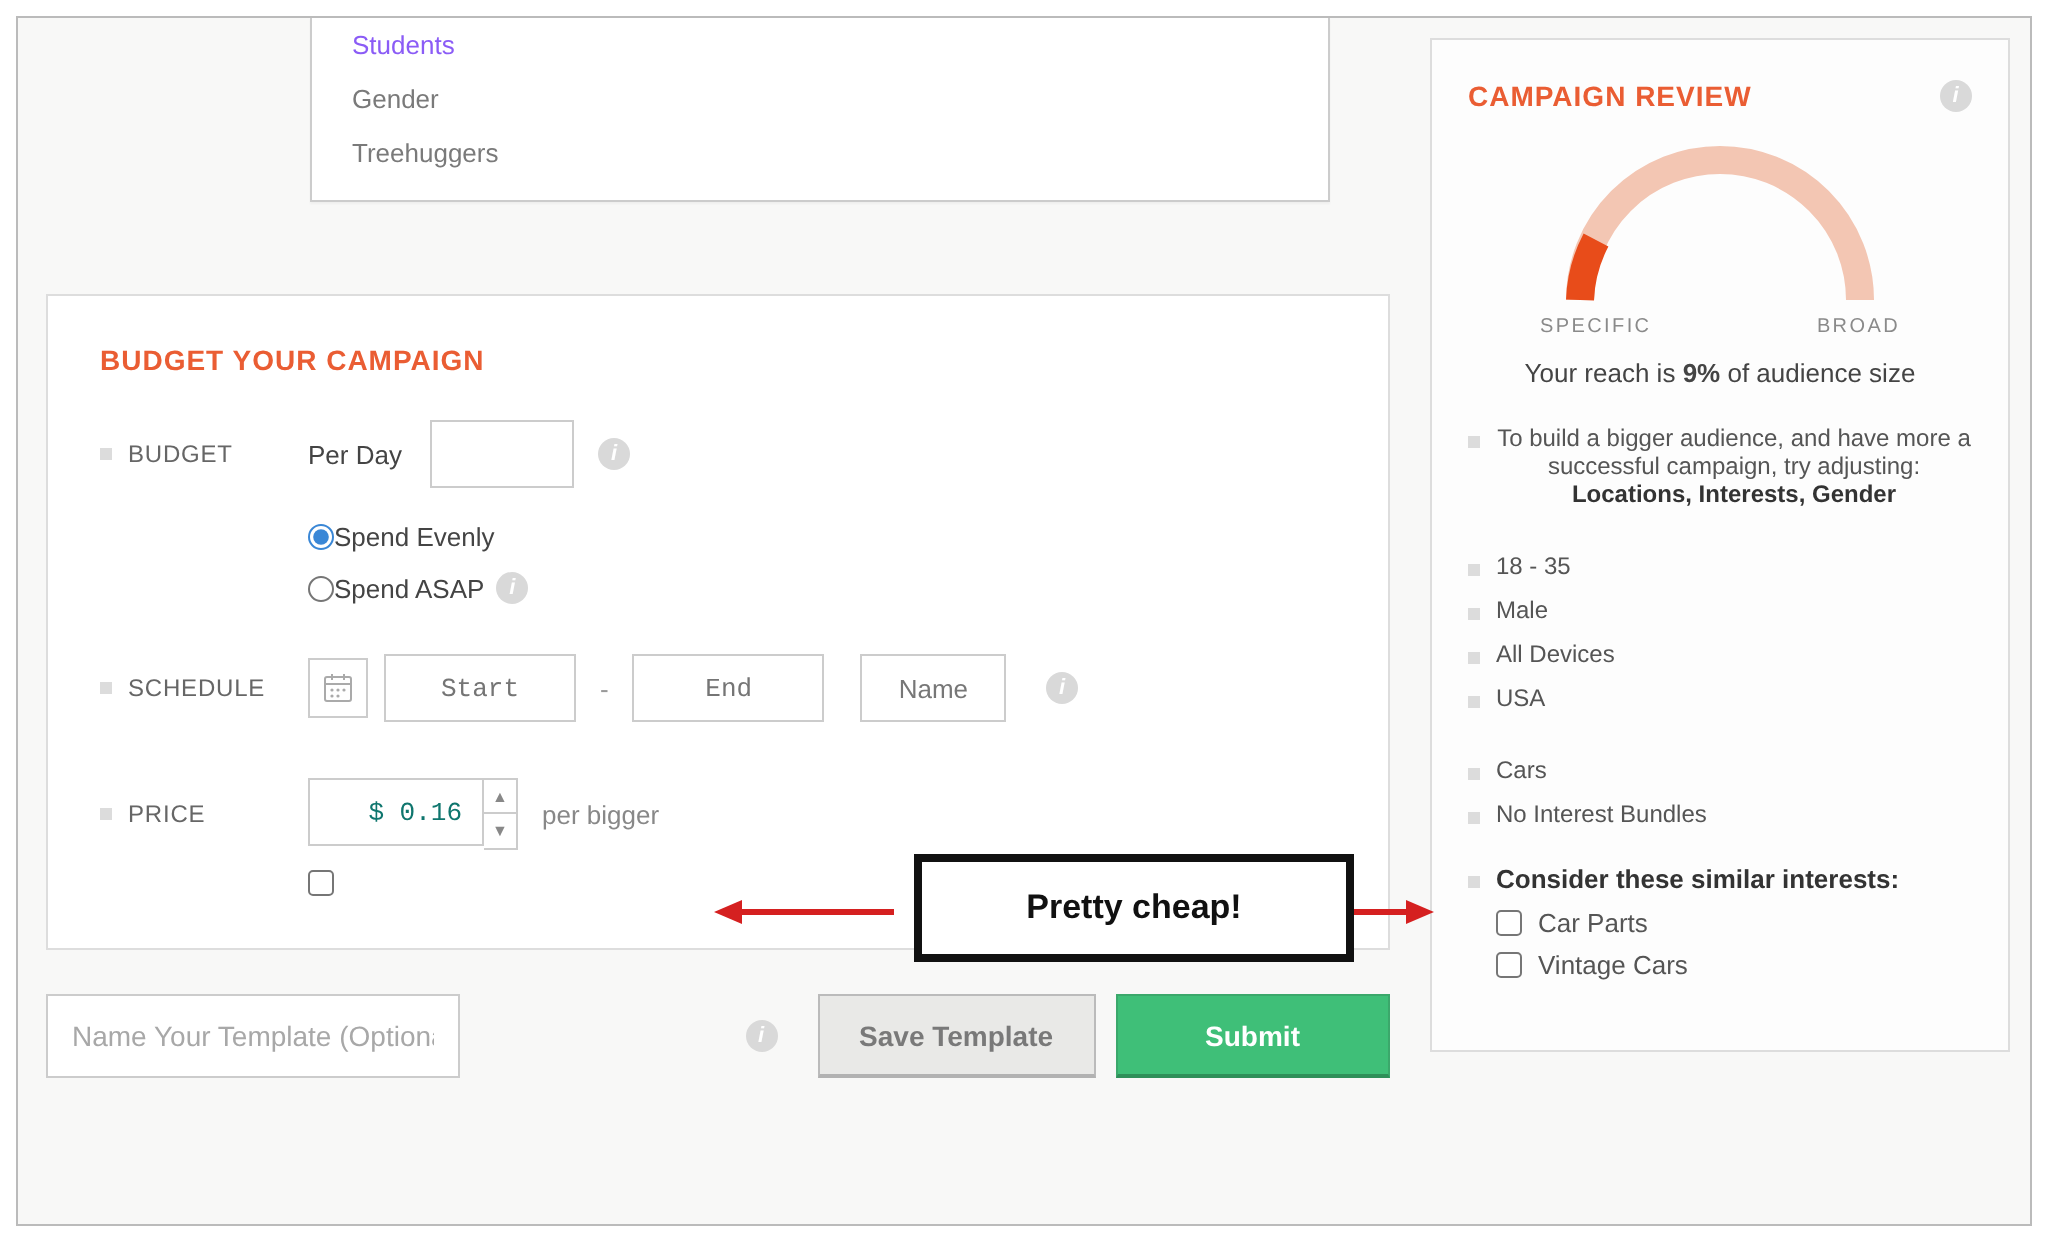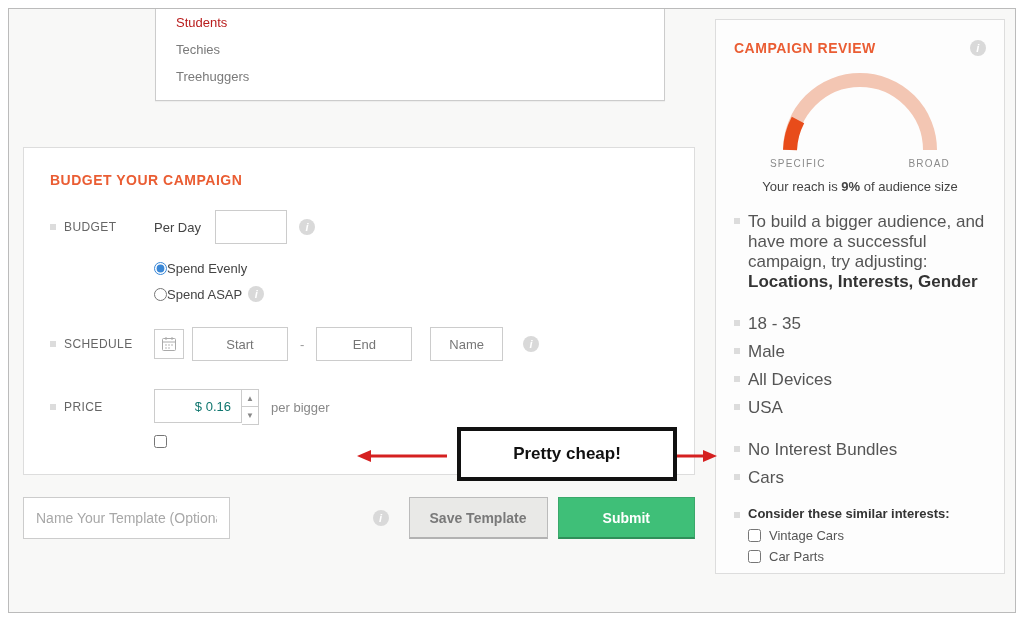--- a/index.html
+++ b/index.html
@@ -39,21 +39,21 @@
     margin-left: 132px;
     margin-right: 30px;
     padding: 0 0 10px 20px;
     box-shadow: 0 1px 1px rgba(0,0,0,0.04);
   }
   .interest-box .int-item {
     font-size: 13px;
     color: #7a7a7a;
     padding: 6px 0;
   }
-  .interest-box .int-item.dim { color: #b91c1c; }
+  .interest-box .int-item.dim { color: #8b5cf6; }
   
   .panel {
     border: 1px solid #ddd;
     background: #fff;
     margin-top: 46px;
     padding: 24px 26px 26px 26px;
   }
   .panel h2 {
     font-size: 14px;
     font-weight: 700;
@@ -87,20 +87,21 @@
     margin-right: 14px;
   }
   .txt-input {
     border: 1px solid #ccc;
     height: 34px;
     padding: 0 10px;
     font-size: 13px;
     color: #555;
     background: #fff;
     text-align: center;
+    font-family: Liberation Mono, monospace;
   }
   .info-dot {
     width: 16px; height: 16px;
     border-radius: 50%;
     background: #d9d9d9;
     color: #fff;
     font-size: 11px;
     font-weight: 700;
     display: inline-flex;
     align-items: center;
@@ -198,21 +199,21 @@
     background: #3fbf78;
     color: #fff;
     font-weight: 700;
     font-size: 14px;
     cursor: pointer;
   }
   
   .review-card {
     border: 1px solid #ddd;
     background: #fdfdfd;
-    padding: 20px 18px 6px 18px;
+    padding: 20px 18px 32px 18px;
   }
   .review-card h3 {
     color: #ea5d33;
     font-size: 14px;
     font-weight: 700;
     letter-spacing: 0.5px;
     margin-bottom: 16px;
     display: flex;
     justify-content: space-between;
     align-items: center;
@@ -237,23 +238,24 @@
     font-size: 13px;
     color: #444;
     margin: 10px 0 14px 0;
   }
   .reach-line b { font-weight: 700; }
   .side-bullets { list-style: none; }
   .side-bullets li {
     display: flex;
     gap: 8px;
     padding: 4px 0;
-    font-size: 17px;
+    font-size: 12px;
     color: #555;
     align-items: flex-start;
+    text-align: center;
   }
   .side-bullets li::before {
     content: "";
     width: 6px; height: 6px;
     background: #dcdcdc;
     margin-top: 6px;
     flex-shrink: 0;
   }
   .side-bullets li b { font-weight: 700; color: #333; }
   .side-sep { height: 14px; }
@@ -312,21 +314,21 @@
 </style>
 </head>
 <body>
 
 <div class="frame">
 
   <div class="main-col">
 
     <div class="interest-box">
       <div class="int-item dim">Students</div>
-      <div class="int-item">Techies</div>
+      <div class="int-item">Gender</div>
       <div class="int-item">Treehuggers</div>
     </div>
 
     <div class="panel">
       <h2>BUDGET YOUR CAMPAIGN</h2>
 
       <div class="row">
         <div class="row-label">BUDGET</div>
         <span class="sub-label">Per Day</span>
         <input class="txt-input" style="width: 72px;" type="text">
@@ -440,39 +442,39 @@
           </li>
         <li>
             <span>USA</span>
           </li>
       </ul>
 
       <div class="side-sep"></div>
 
       <ul class="side-bullets">
         <li>
+            <span>Cars</span>
+          </li>
+        <li>
             <span>No Interest Bundles</span>
-          </li>
-        <li>
-            <span>Cars</span>
           </li>
       </ul>
 
       <div class="side-sep" style="height:10px"></div>
 
       <div class="similar-head">
         <span>Consider these similar interests:</span>
       </div>
+      <label class="similar-item">
+        <input type="checkbox" style="">
+        <span>Car Parts</span>
+      </label>
       <label class="similar-item">
         <input type="checkbox" style="">
         <span>Vintage Cars</span>
-      </label>
-      <label class="similar-item">
-        <input type="checkbox" style="">
-        <span>Car Parts</span>
       </label>
     </div>
   </div>
 
   <svg class="arrow-left" viewBox="0 0 90 14">
     <line x1="90" y1="7" x2="12" y2="7" stroke="#d52020" stroke-width="3"></line>
     <polygon points="0,7 14,1 14,13" fill="#d52020"></polygon>
   </svg>
   <div class="callout">Pretty cheap!</div>
   <svg class="arrow-right" viewBox="0 0 60 14">

